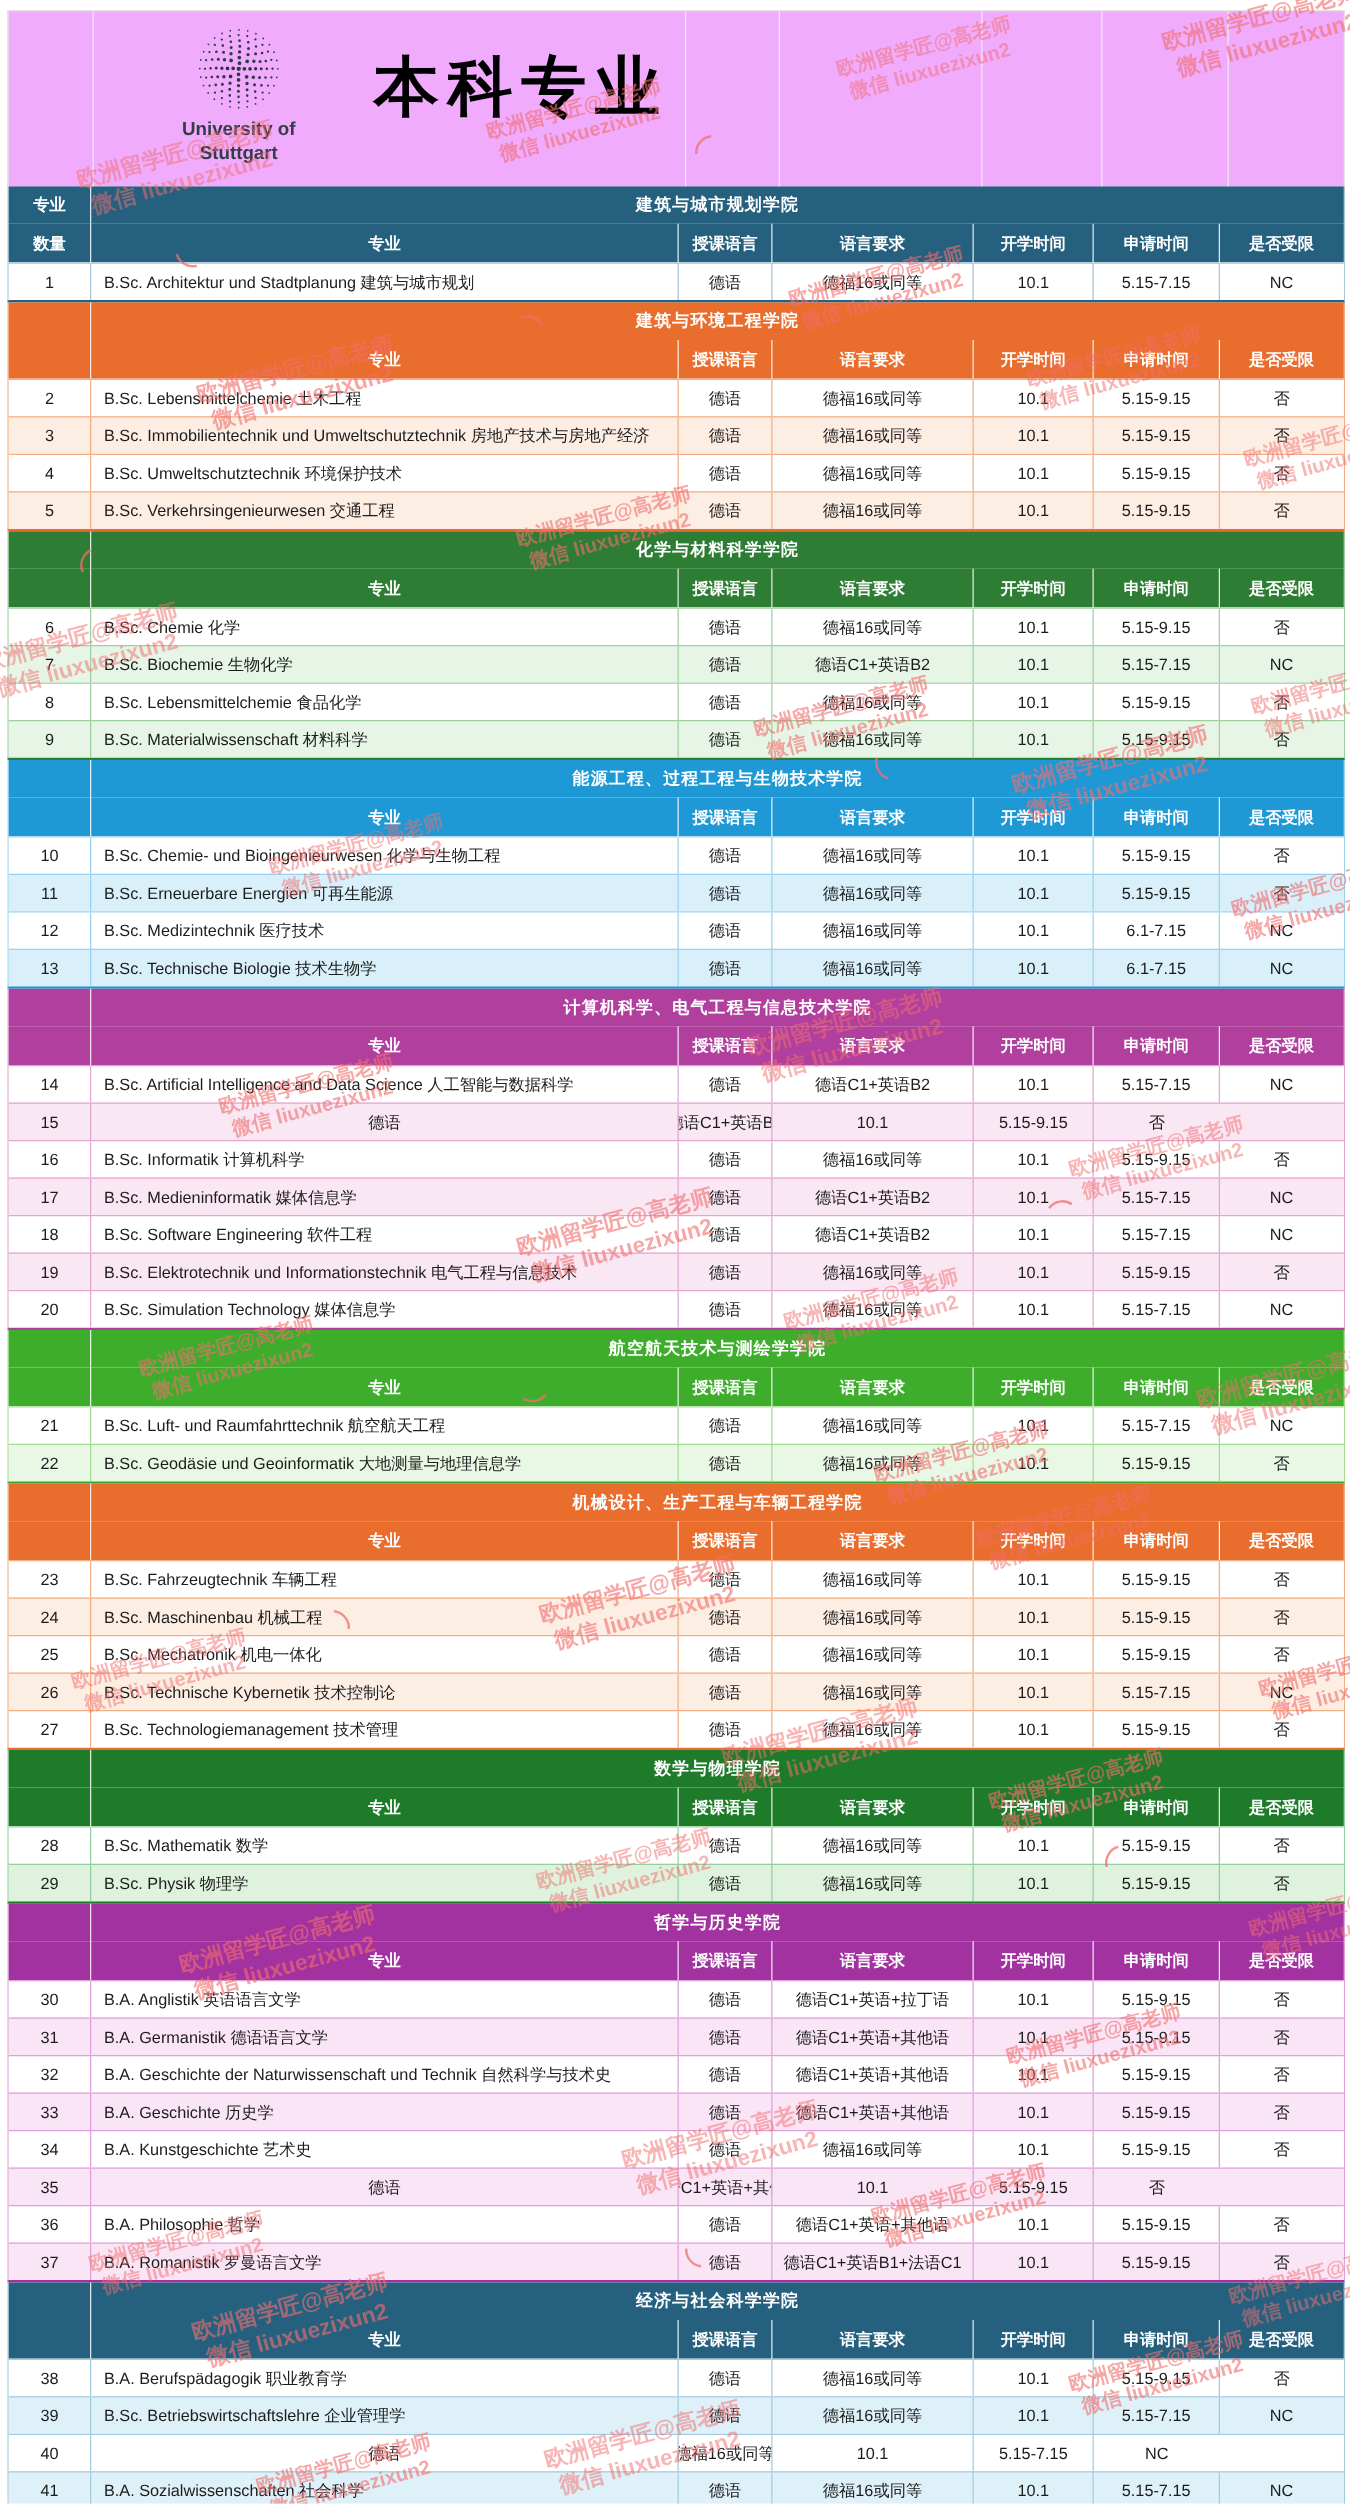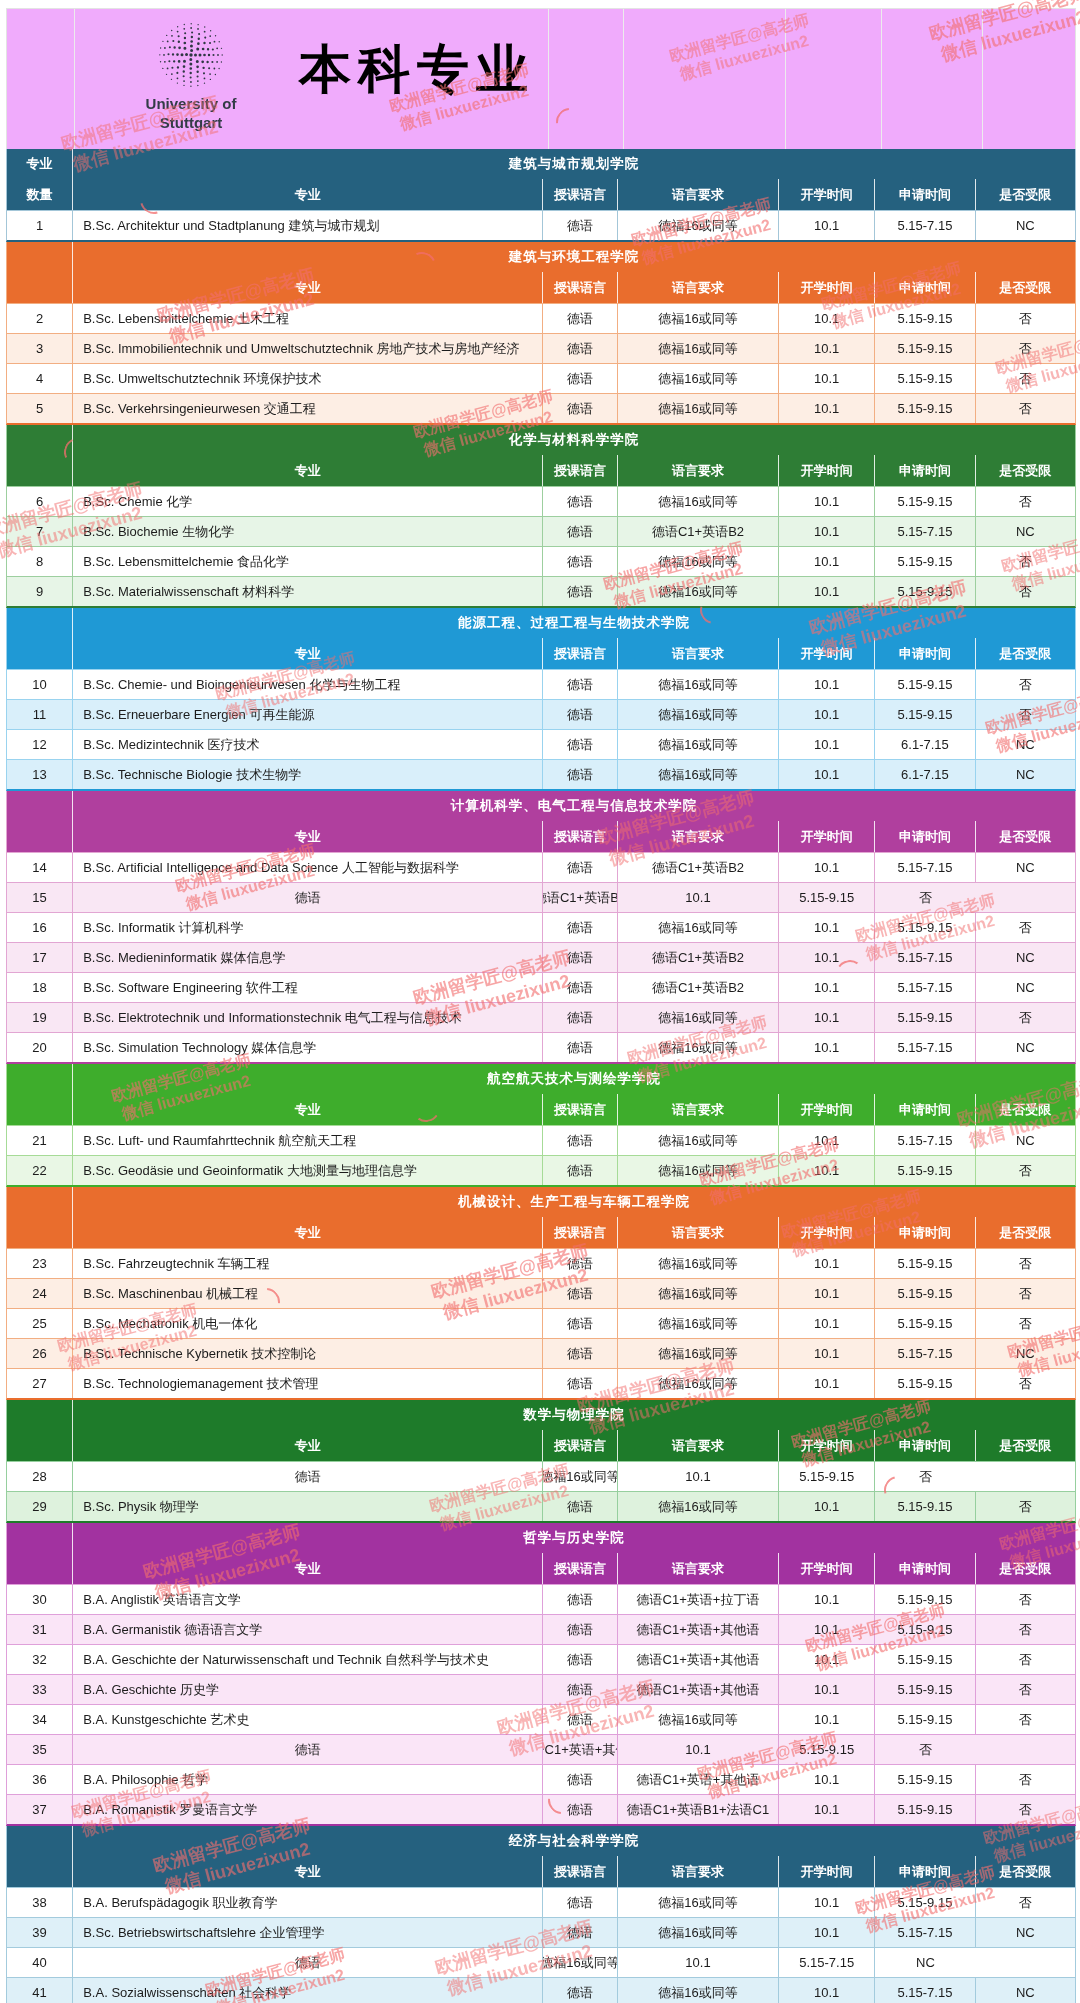--- a/index.html
+++ b/index.html
@@ -481,20 +481,21 @@
       <div class="hc head-label">专业</div>
       <div class="hc head-label">授课语言</div>
       <div class="hc head-label">语言要求</div>
       <div class="hc head-label">开学时间</div>
       <div class="hc head-label">申请时间</div>
       <div class="hc head-label">是否受限</div>
     </div>
     <div class="rows">
   <div class="grid row">
     <div class="dc c-no">28</div>
+    <div class="dc c-major">B.Sc. Mathematik 数学</div>
     <div class="dc c-lang">德语</div>
     <div class="dc c-req">德福16或同等</div>
     <div class="dc c-start">10.1</div>
     <div class="dc c-apply">5.15-9.15</div>
     <div class="dc c-res">否</div>
   </div>
 
   <div class="grid row tint">
     <div class="dc c-no">29</div>
     <div class="dc c-major">B.Sc. Physik 物理学</div>

